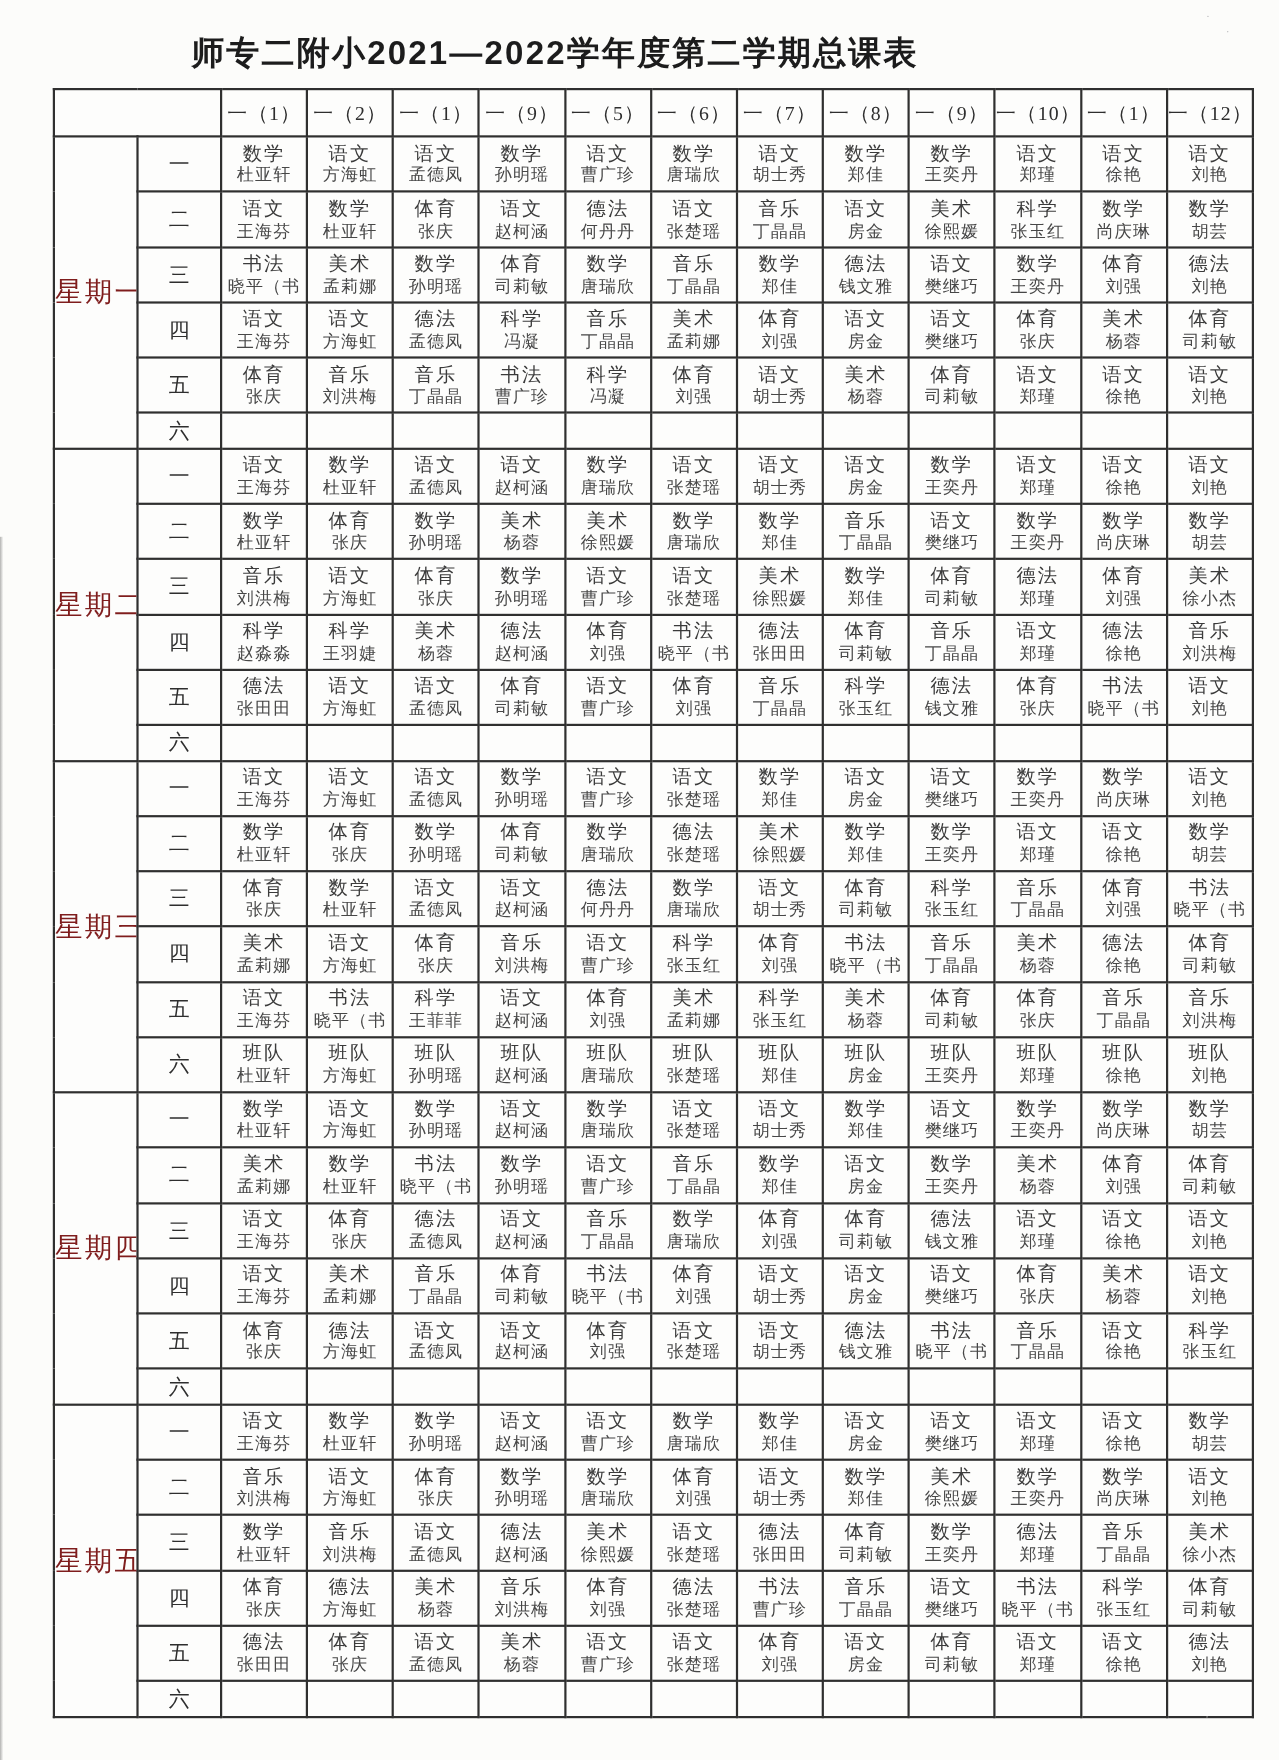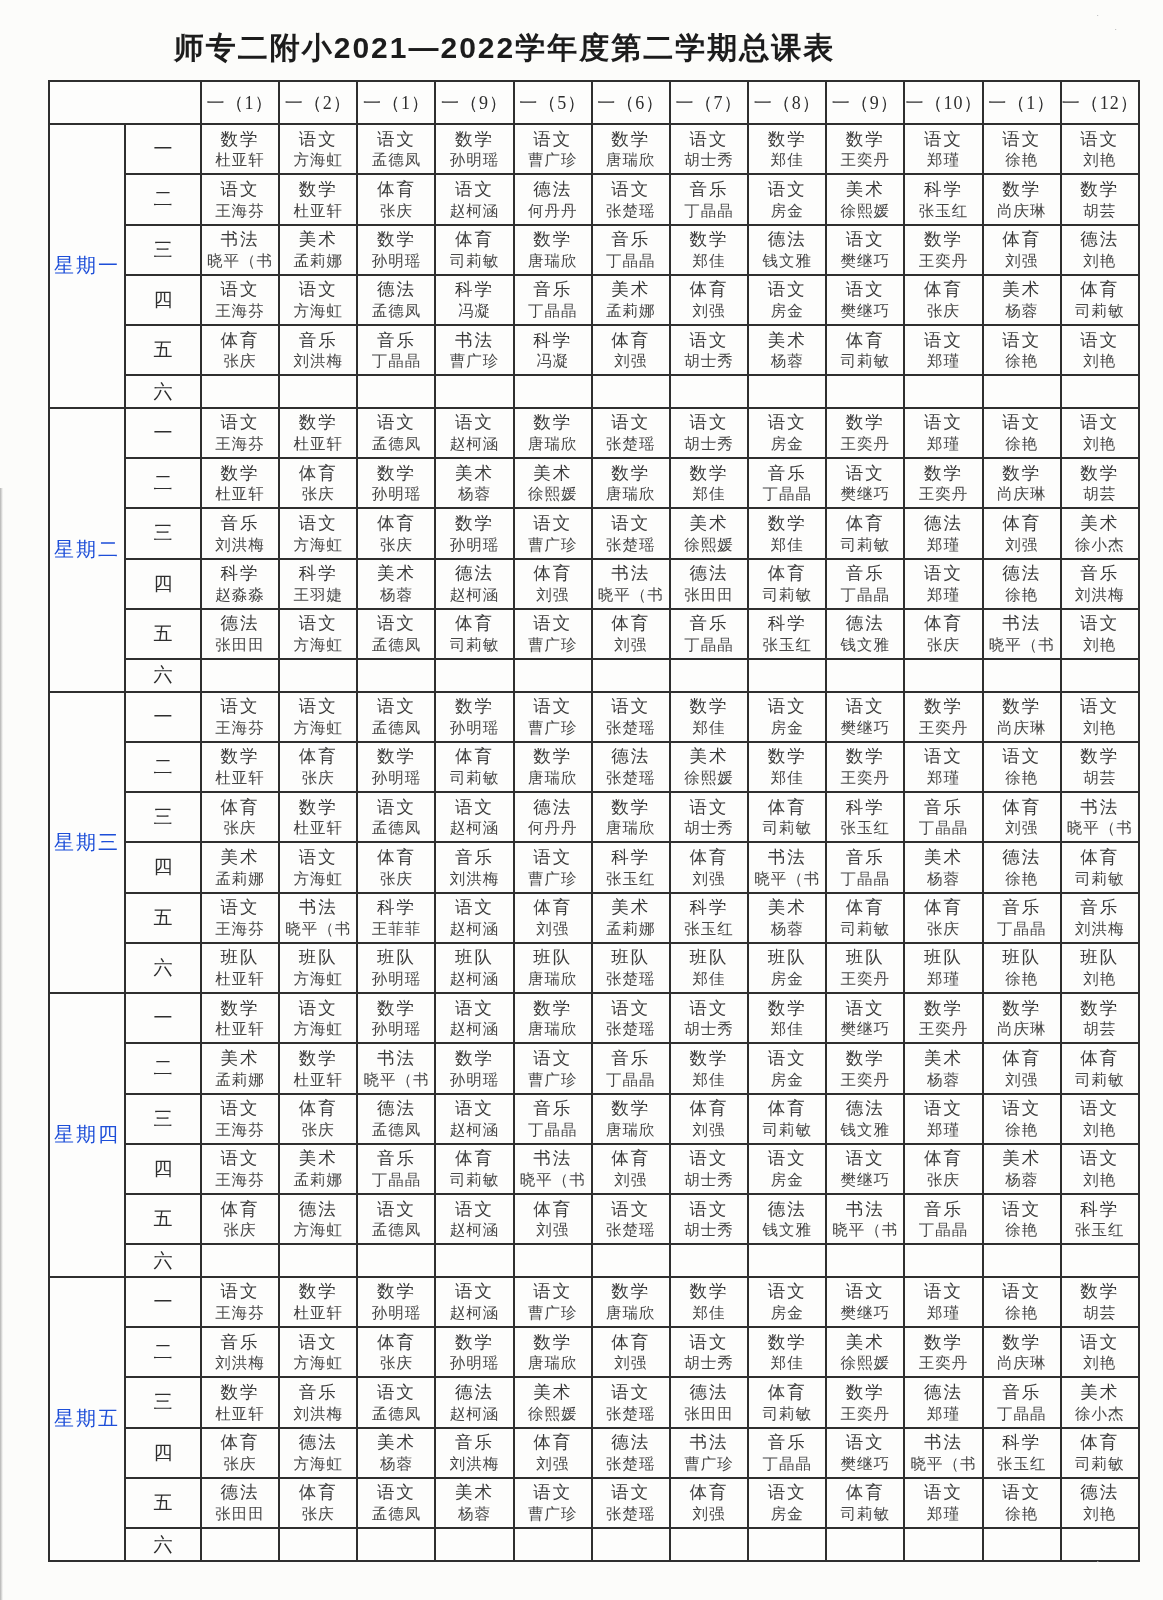--- a/index.html
+++ b/index.html
@@ -23,21 +23,21 @@
   table.schedule td{
     border:2px solid #2f2f2f;
     text-align:center;vertical-align:middle;
     padding:0;overflow:hidden;white-space:nowrap;
   }
   td.corner{height:41px;}
   td.class-header{
     font-size:18px;color:#2e2e2e;letter-spacing:1px;
   }
   td.day-label{
-    font-size:20px;color:#1d4ed8;letter-spacing:2px;
+    font-size:25px;color:#7f1d1d;letter-spacing:2px;
   }
   td.period-label{
     font-size:19px;color:#2e2e2e;
   }
   td.cell .sub{font-size:17.5px;line-height:1.25;color:#3b3b3b;letter-spacing:2px;}
   td.cell .tch{font-size:15.5px;line-height:1.25;color:#474747;letter-spacing:1px;}
   
   .edge-shadow{
     position:absolute;left:0;top:488px;width:3px;height:1112px;
     background:linear-gradient(to right,rgba(90,90,90,.45),rgba(90,90,90,0));

